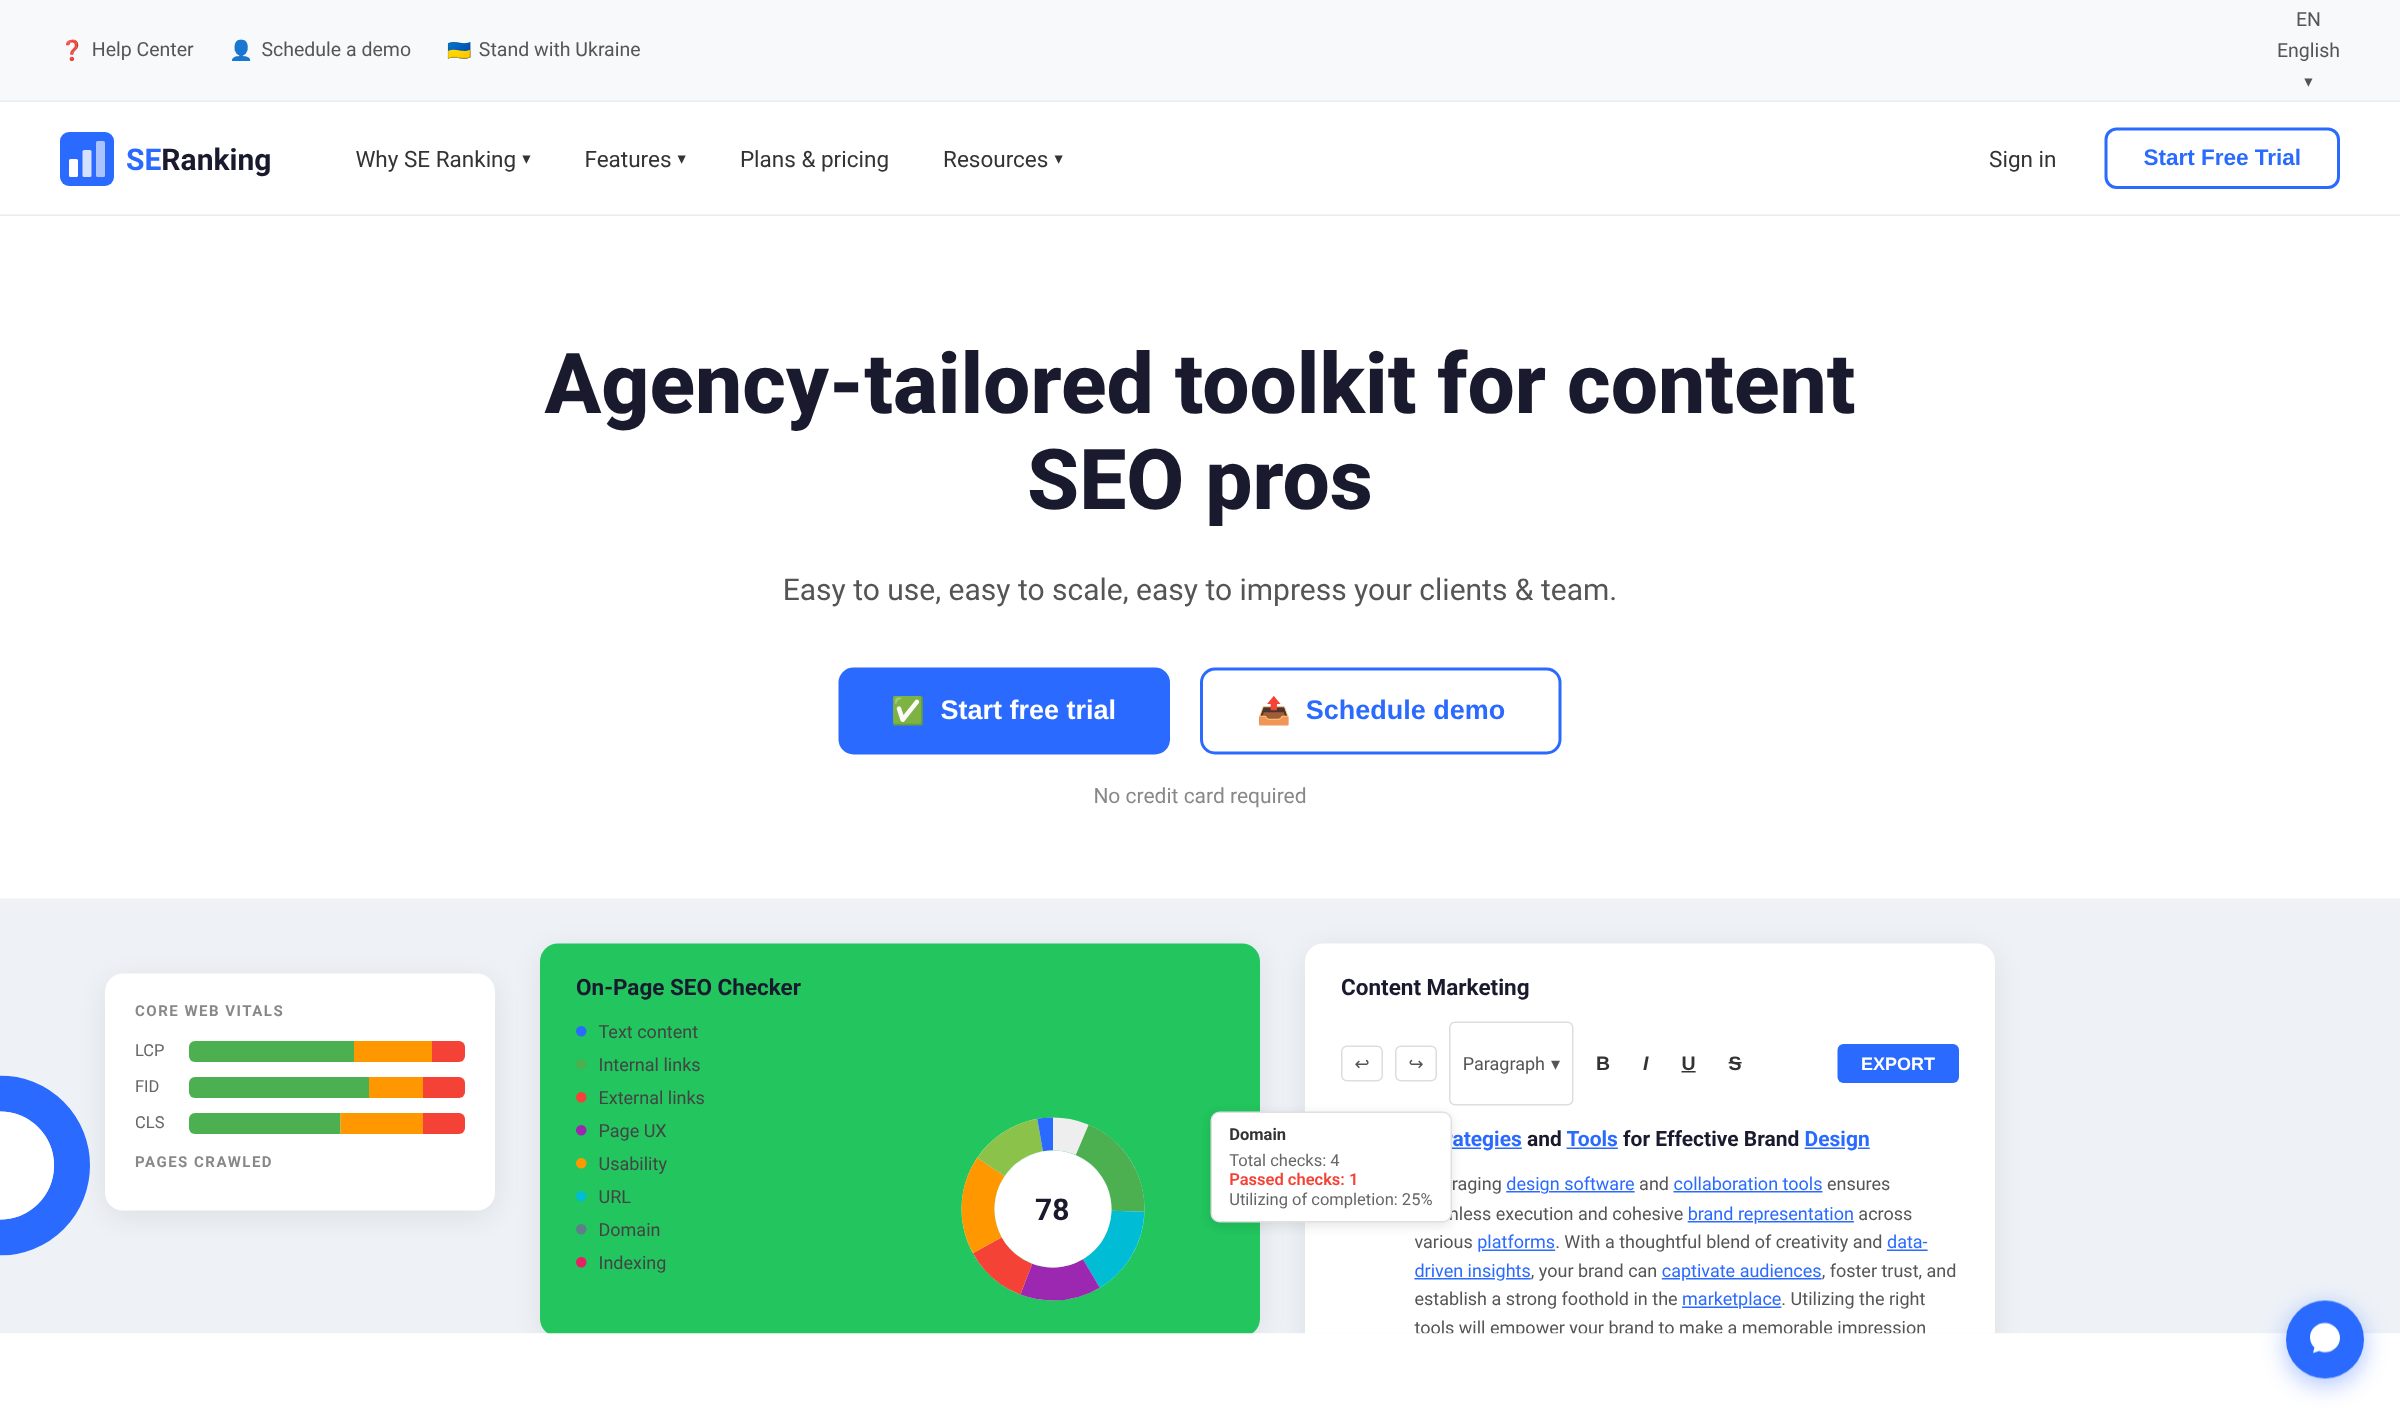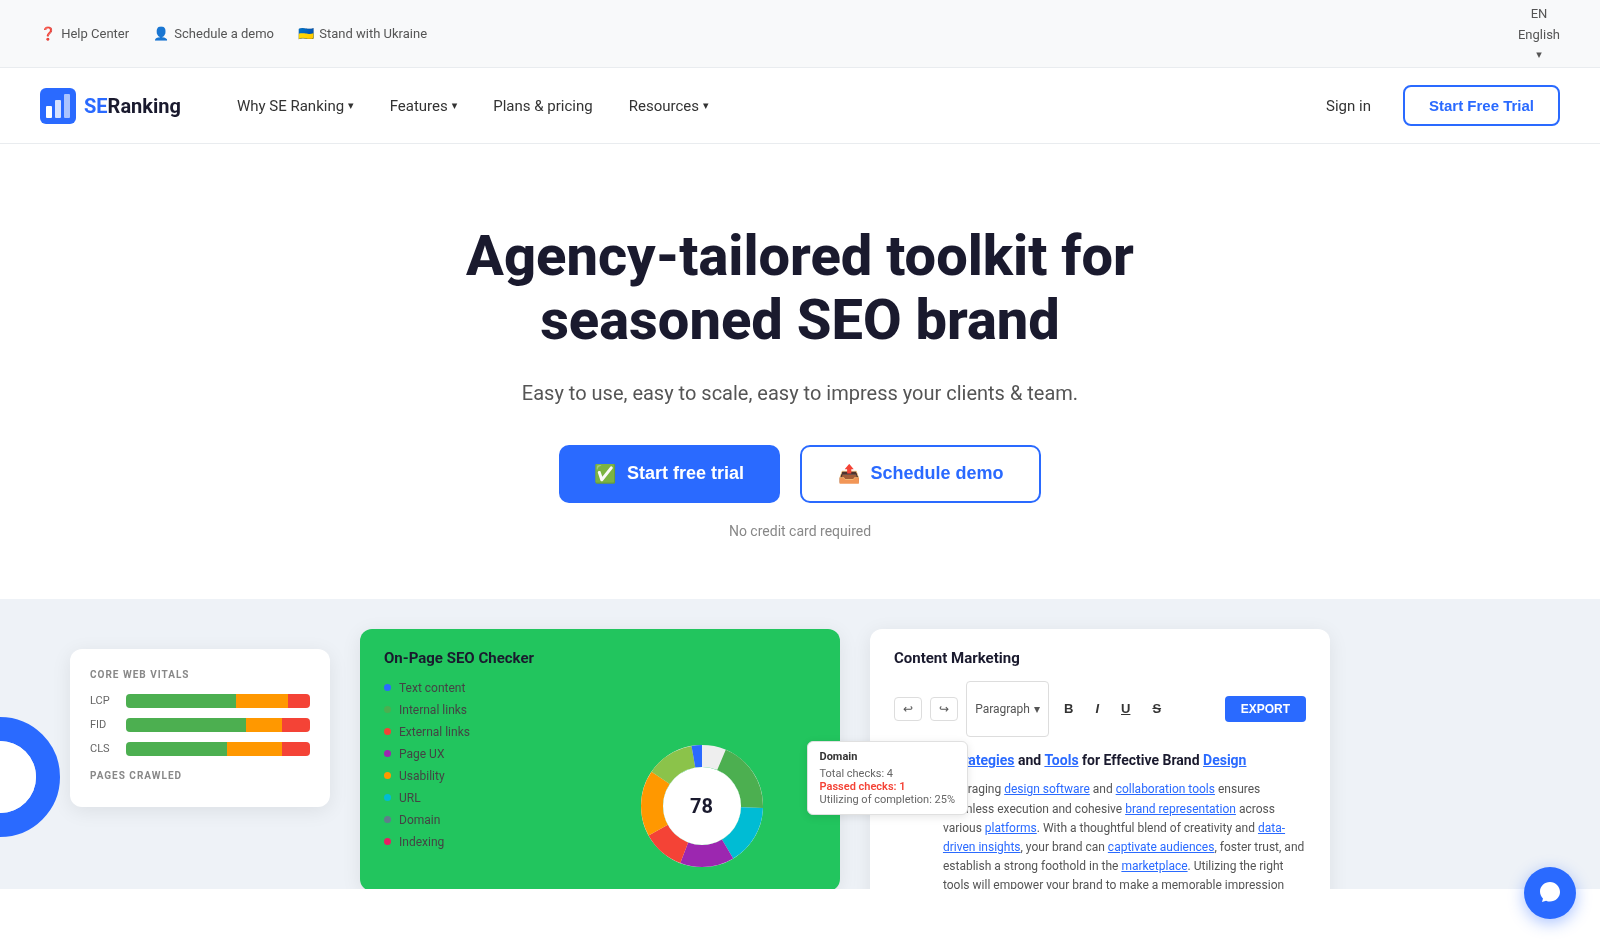--- a/index.html
+++ b/index.html
@@ -403,21 +403,21 @@
     </div>
   </div>
 
   <div class="nav-right">
     <div class="sign-in">Sign in</div>
     <button class="start-trial-btn">Start Free Trial</button>
   </div>
 </nav>
 
 <section class="hero">
-  <h1 class="hero-title">Agency-tailored toolkit for seasoned SEO brand</h1>
+  <h1 class="hero-title">Agency-tailored toolkit for content SEO pros</h1>
   <p class="hero-subtitle">Easy to use, easy to scale, easy to impress your clients &amp; team.</p>
   <div class="hero-buttons">
     <button class="btn-primary">
       <span>✅</span>
       <span>Start free trial</span>
     </button>
     <button class="btn-secondary">
       <span>📤</span>
       <span>Schedule demo</span>
     </button>

